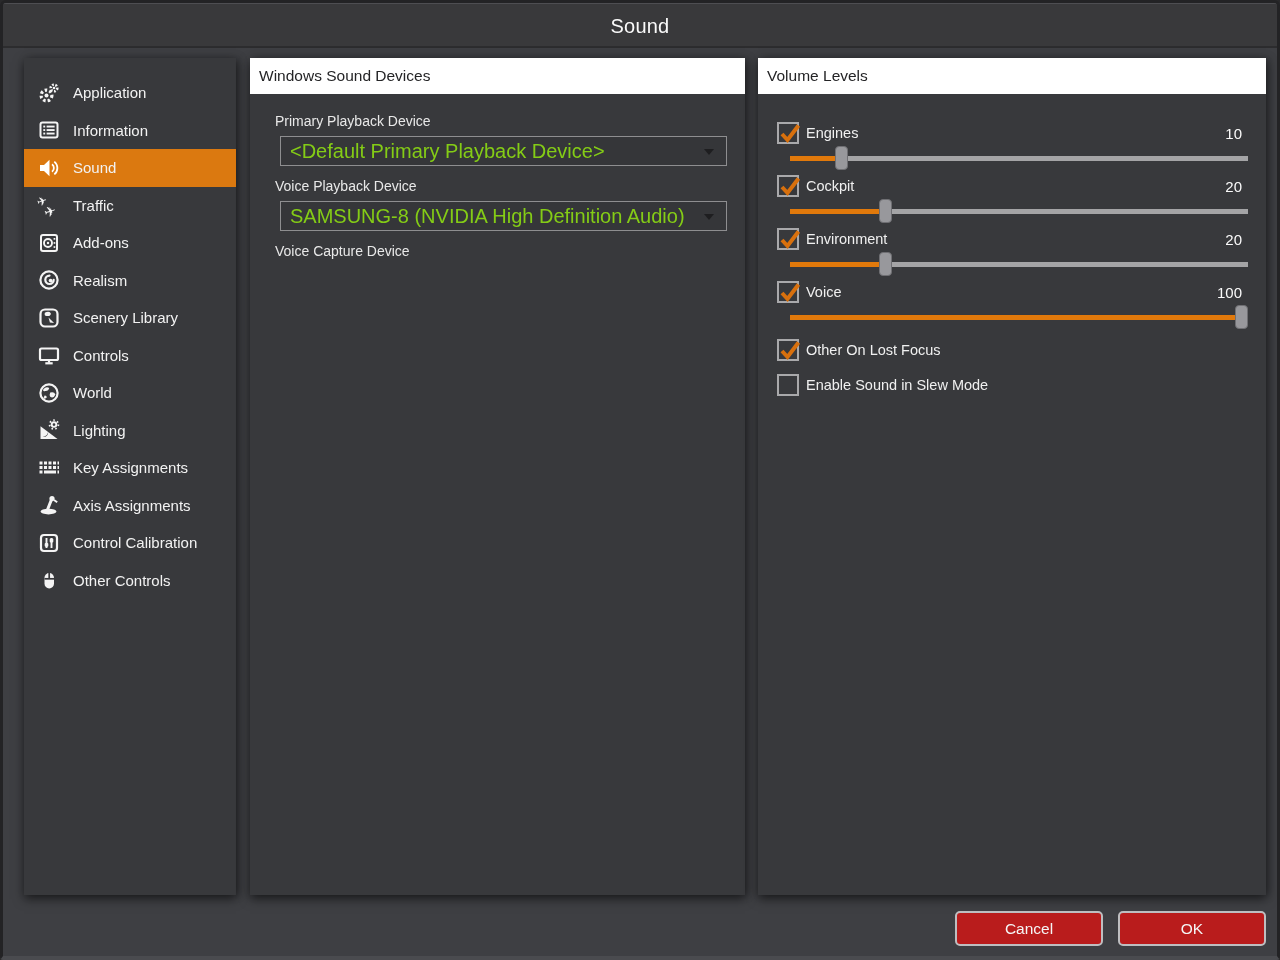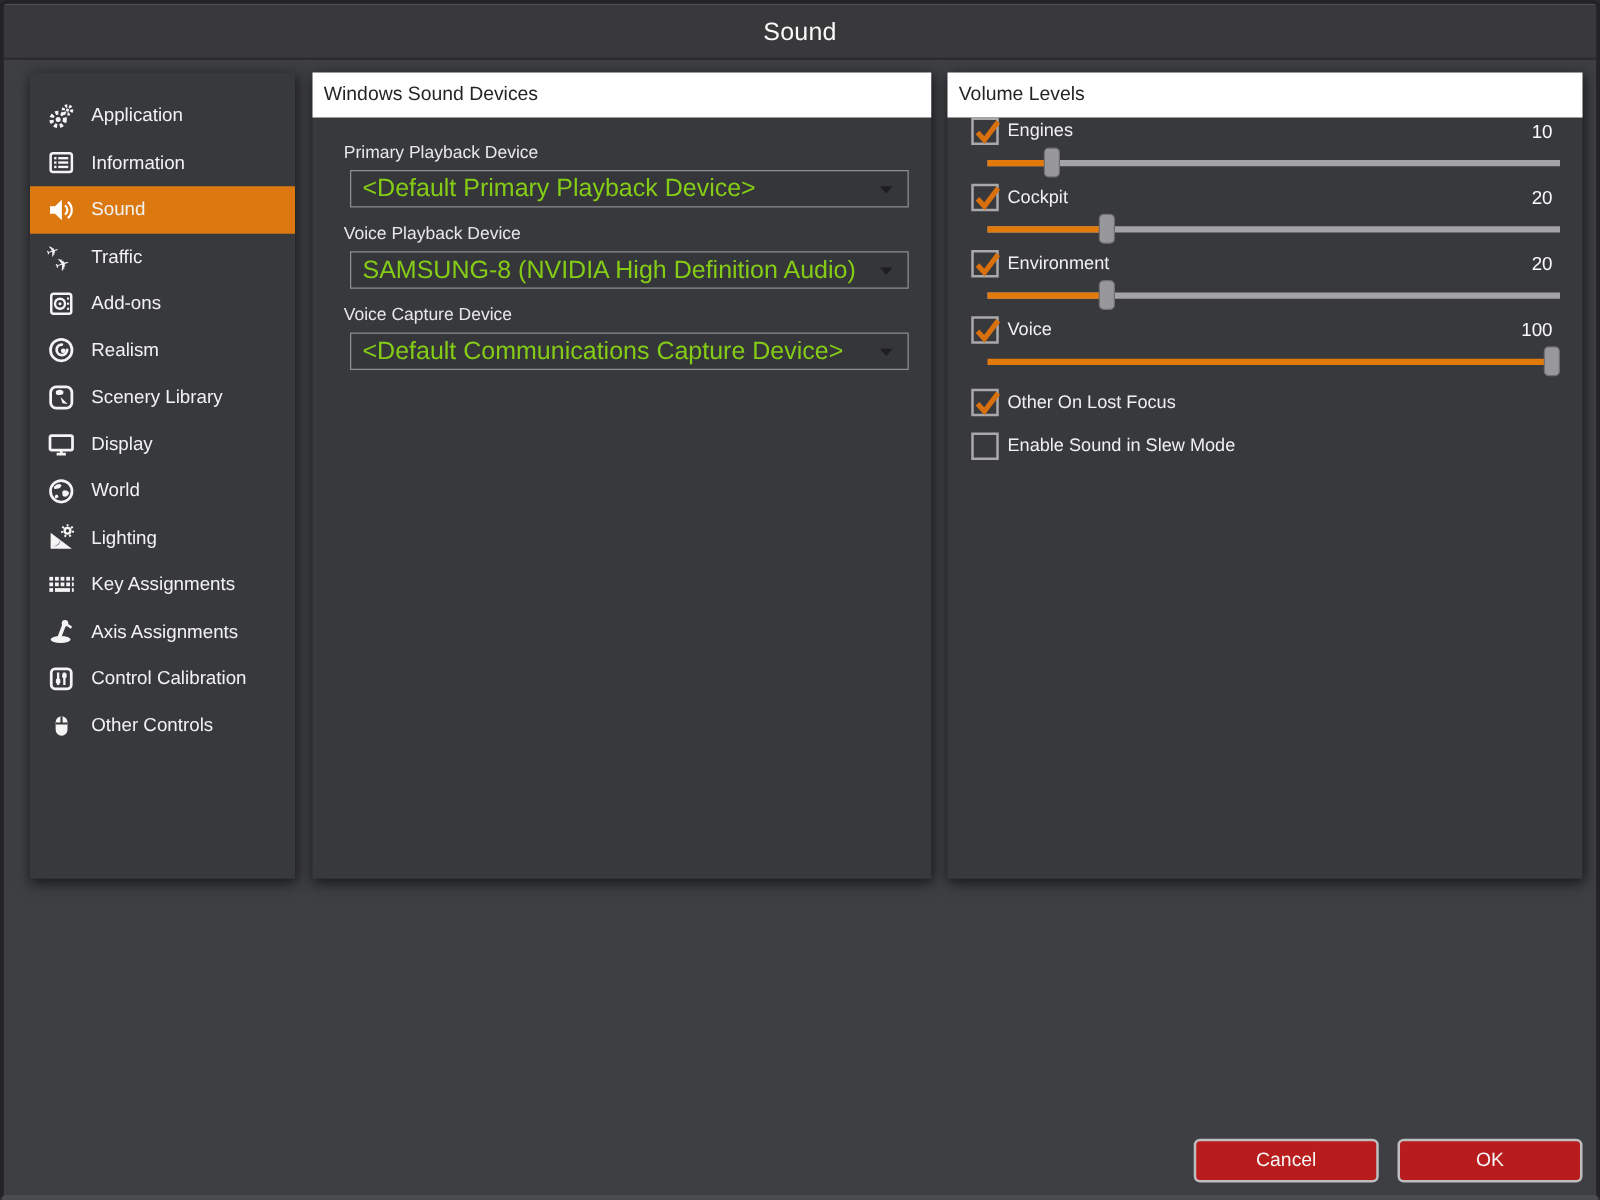--- a/index.html
+++ b/index.html
@@ -25,21 +25,21 @@
     background:#39393B;
     border-top:1px solid #4E4E52;
     border-bottom:2px solid #2C2C2E;
     text-align:center;
   }
   .titlebar span {
     line-height:44px; font-size:20px; color:#FAFAFA; letter-spacing:0.2px;
   }
   
   .panel {
-    position:absolute; top:55px; height:645px;
+    position:absolute; top:55px; height:837px;
     background:#38393C;
     box-shadow:0 4px 10px rgba(0,0,0,0.5), 3px 0 8px rgba(0,0,0,0.25);
   }
   .panel-header {
     height:36px; background:#FFFFFF; color:#242426;
     font-size:15.5px; line-height:36px; padding-left:9px;
   }
   
   .sidebar { left:21px; width:212px; padding-top:16px; }
   .side-item {
@@ -63,21 +63,21 @@
     display:flex; align-items:center; position:relative; cursor:default;
   }
   .dd-value { padding-left:9px; font-size:20px; color:#84cc16; white-space:nowrap;text-align:right; }
   .dd-arrow {
     position:absolute; right:12px; top:12px; width:0; height:0;
     border-left:5.5px solid transparent; border-right:5.5px solid transparent;
     border-top:6px solid #1E1E20;
   }
   
   .right { left:755px; width:508px; }
-  .vol-body { padding:0 18px 0 19px; }
+  .vol-body { padding:28px 18px 0 19px; }
   .vol-row { margin-bottom:5px; }
   .row-top { display:flex; align-items:center; height:22px; padding-right:6px; }
   .checkbox {
     width:22px; height:22px; border:2px solid #A9A9AB;
     position:relative; flex:none; background:transparent;
   }
   .checkbox svg { position:absolute; left:-1px; top:-3px; display:none; overflow:visible; }
   .checkbox.checked svg { display:block; }
   .vol-label { margin-left:7px; font-size:14.5px; color:#F0F0F0; }
   .vol-value { margin-left:auto; font-size:15px; color:#FAFAFA; }
@@ -195,21 +195,21 @@
     </div>
 
     <div class="side-item">
       <span class="side-icon">
         <svg width="24" height="24" viewBox="0 0 24 24">
           <rect x="3" y="5.5" width="18" height="11.5" rx="1.5" fill="none" stroke="#F4F4F4" stroke-width="2.2"></rect>
           <path d="M12,17 v2.8" stroke="#F4F4F4" stroke-width="2.2"></path>
           <path d="M8.3,20.3 h7.4" stroke="#F4F4F4" stroke-width="2.2"></path>
         </svg>
       </span>
-      <span class="side-label">Display</span>
+      <span class="side-label">Controls</span>
     </div>
 
     <div class="side-item">
       <span class="side-icon">
         <svg width="24" height="24" viewBox="0 0 24 24">
           <circle cx="12" cy="12" r="8.6" fill="none" stroke="#F4F4F4" stroke-width="2.2"></circle>
           <path d="M6.2,8.4 q3,-3.4 6,-1.4 q-0.6,3.2 -4,3 q-2.6,0.8 -2,-1.6 z" fill="#F4F4F4"></path>
           <path d="M13.2,11.6 q4,-1.2 5.2,1.8 q-1.8,4.4 -5.2,2.4 q-1,-2.2 0,-4.2 z" fill="#F4F4F4"></path>
           <path d="M7.6,14.6 q2.2,-0.2 2.2,2 q-2.2,2 -3.2,0.2 z" fill="#F4F4F4"></path>
         </svg>
@@ -298,24 +298,20 @@
       <span class="dd-arrow"></span>
     </div>
 
     <div class="field-label">Voice Playback Device</div>
     <div class="dropdown">
       <span class="dd-value">SAMSUNG-8 (NVIDIA High Definition Audio)</span>
       <span class="dd-arrow"></span>
     </div>
 
     <div class="field-label">Voice Capture Device</div>
-    <div class="dropdown">
-      <span class="dd-value">&lt;Default Communications Capture Device&gt;</span>
-      <span class="dd-arrow"></span>
-    </div>
   </div>
 
   <div class="panel right">
     <div class="panel-header">Volume Levels</div>
 
     <div class="vol-body">
 
       <div class="vol-row">
         <div class="row-top">
           <span class="checkbox checked">

